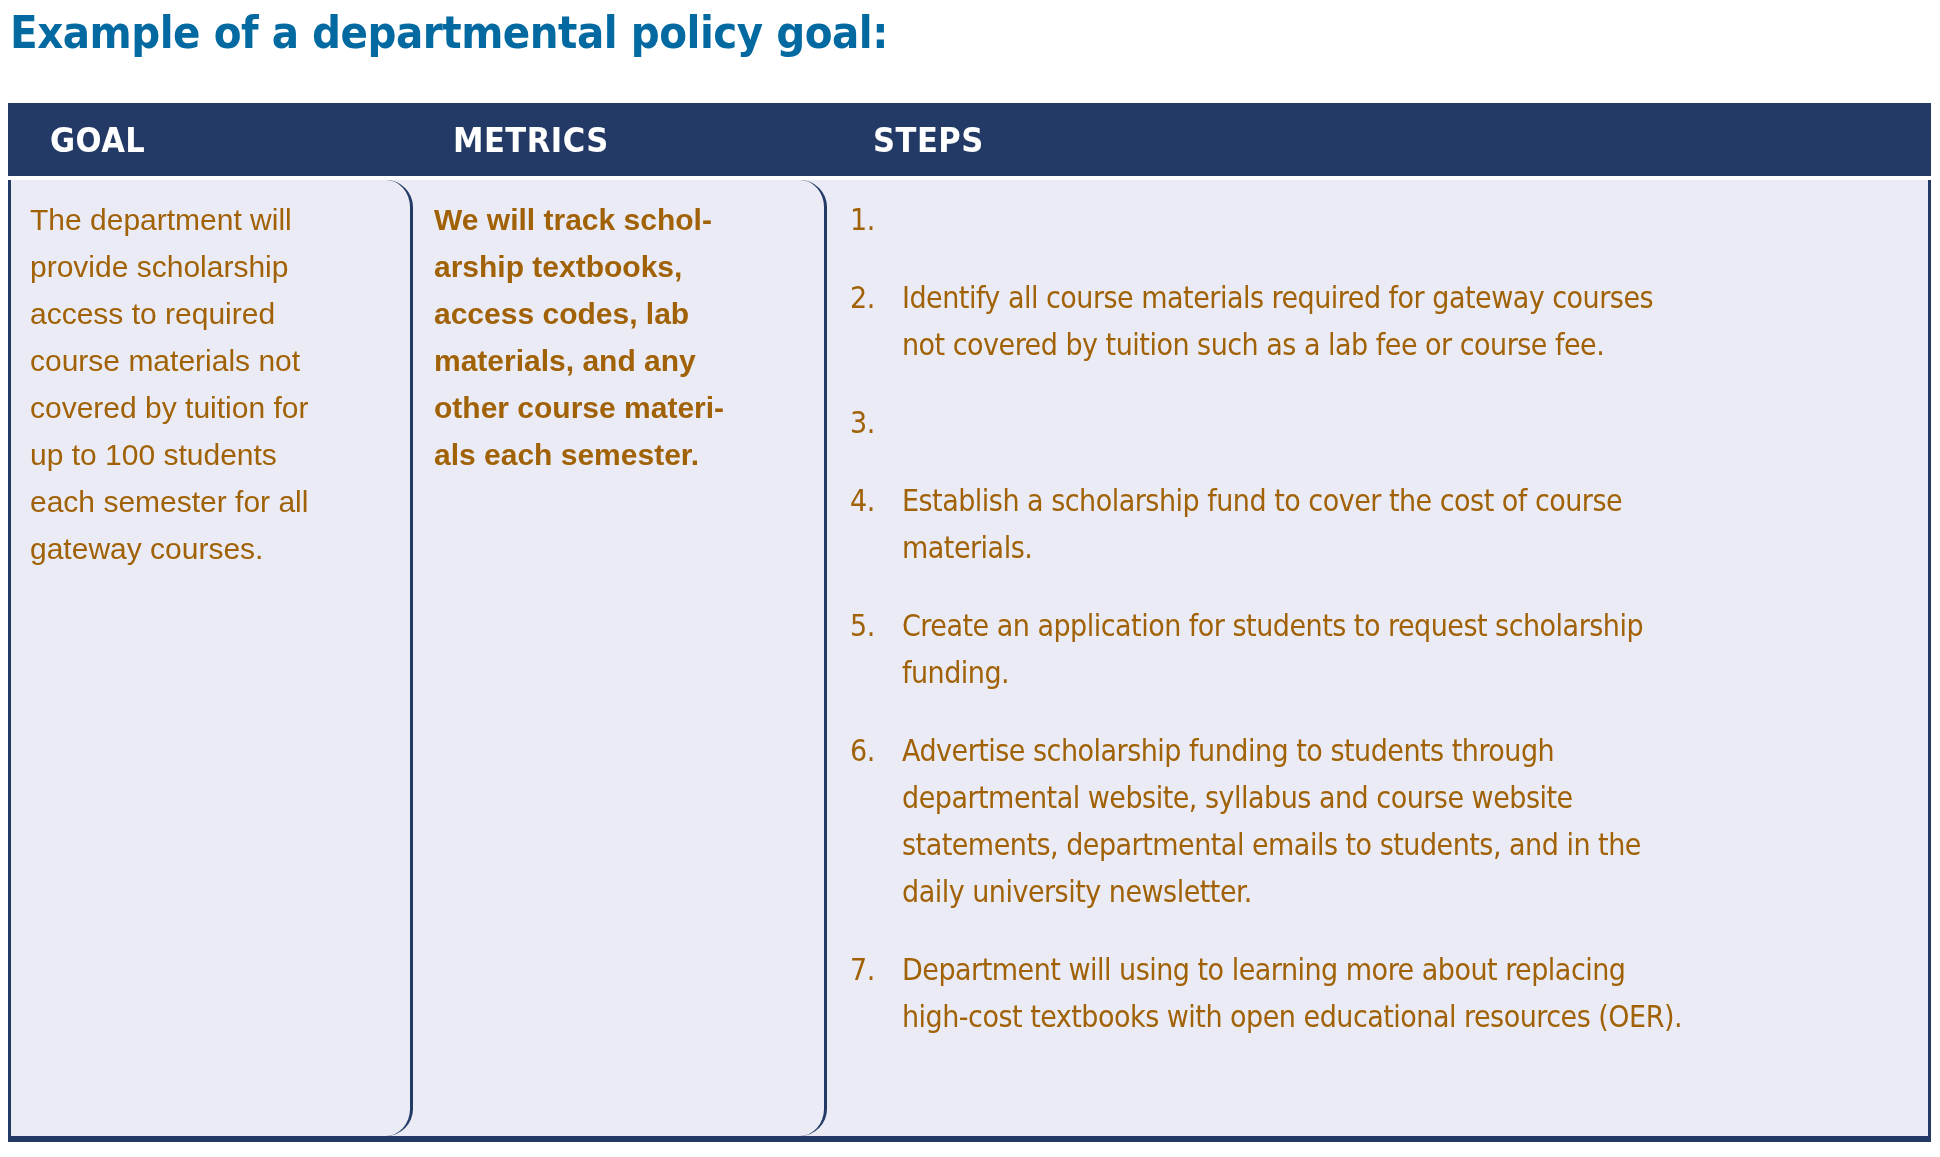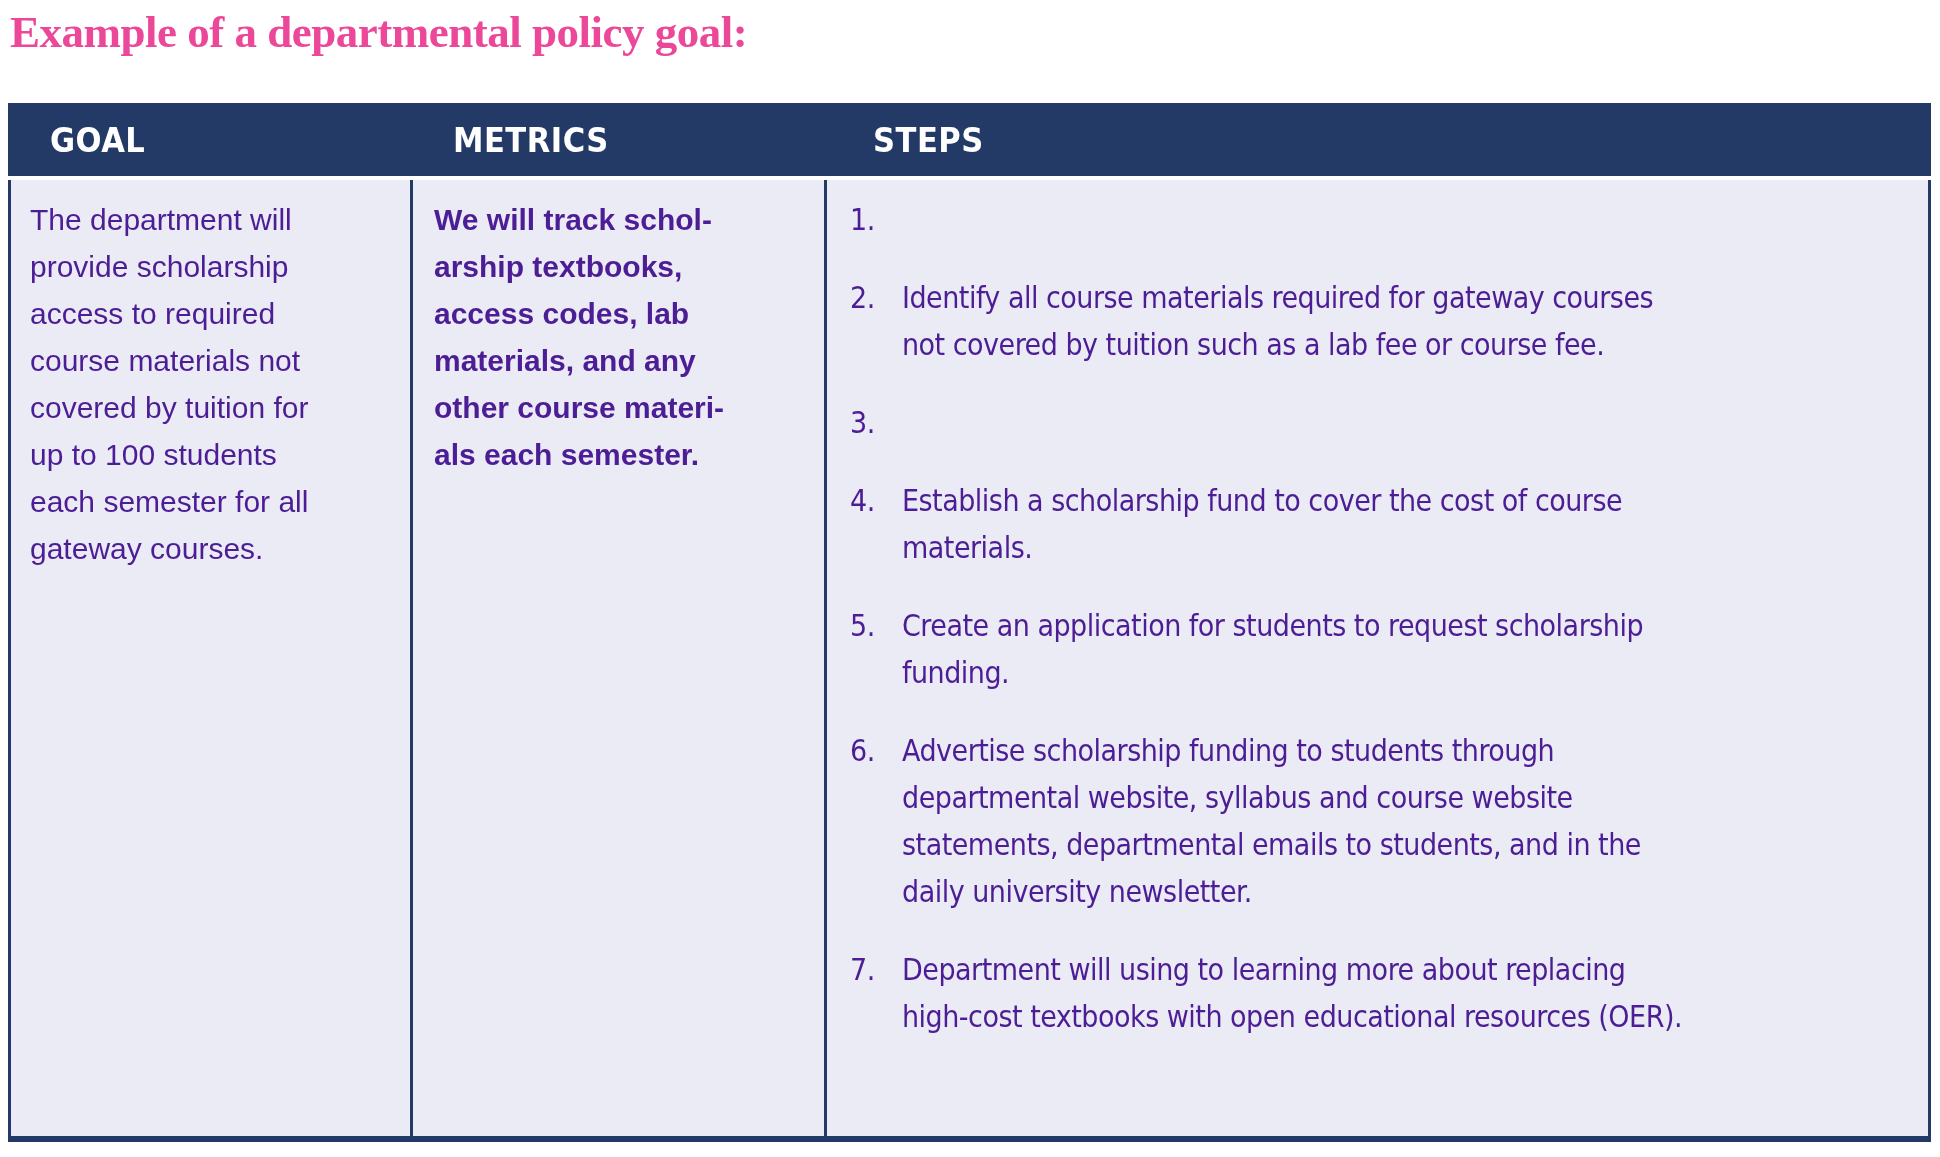--- a/index.html
+++ b/index.html
@@ -12,22 +12,21 @@
   .cond {
     font-family:"DejaVu Sans", "Liberation Sans", sans-serif;
     font-stretch:condensed;
     letter-spacing:-0.5px;
   }
   .page-title {
     position:absolute;
     left:10px; top:6px;
     font-size:45px;
     font-weight:700;
-    color:#ec4899;
-    font-family:Liberation Serif, serif;
+    color:#0369a1;
   }
   .policy-table {
     position:absolute;
     left:8px; top:103px;
     width:1923px;
   }
   .thead {
     display:flex;
     align-items:center;
     height:73px;
@@ -45,21 +44,21 @@
   .th.col3 { flex:1;      padding-left:28px; }
   .tbody {
     display:flex;
     margin-top:4px;
     min-height:962px;
     background:#EAEBF4;
     border-left:3px solid #233A66;
     border-right:3px solid #233A66;
     border-bottom:6px solid #233A66;
   }
-  .td { color:#4c1d95; }
+  .td { color:#a16207;border-radius:27px; }
   .td.col1 {
     width:402px;
     border-right:3px solid #233A66;
     padding:16px 12px 0 19px;
   }
   .td.col2 {
     width:414px;
     border-right:3px solid #233A66;
     padding:16px 12px 0 21px;
     font-weight:bold;

